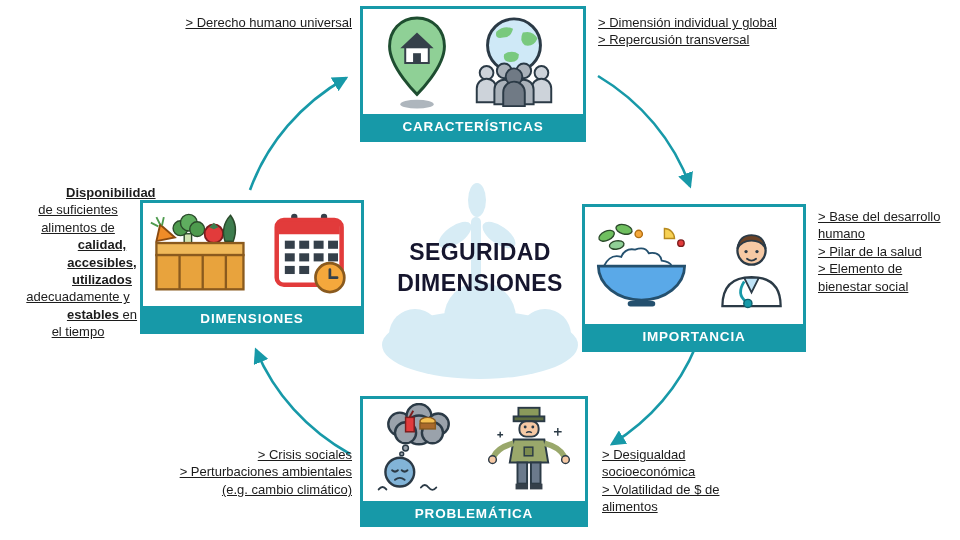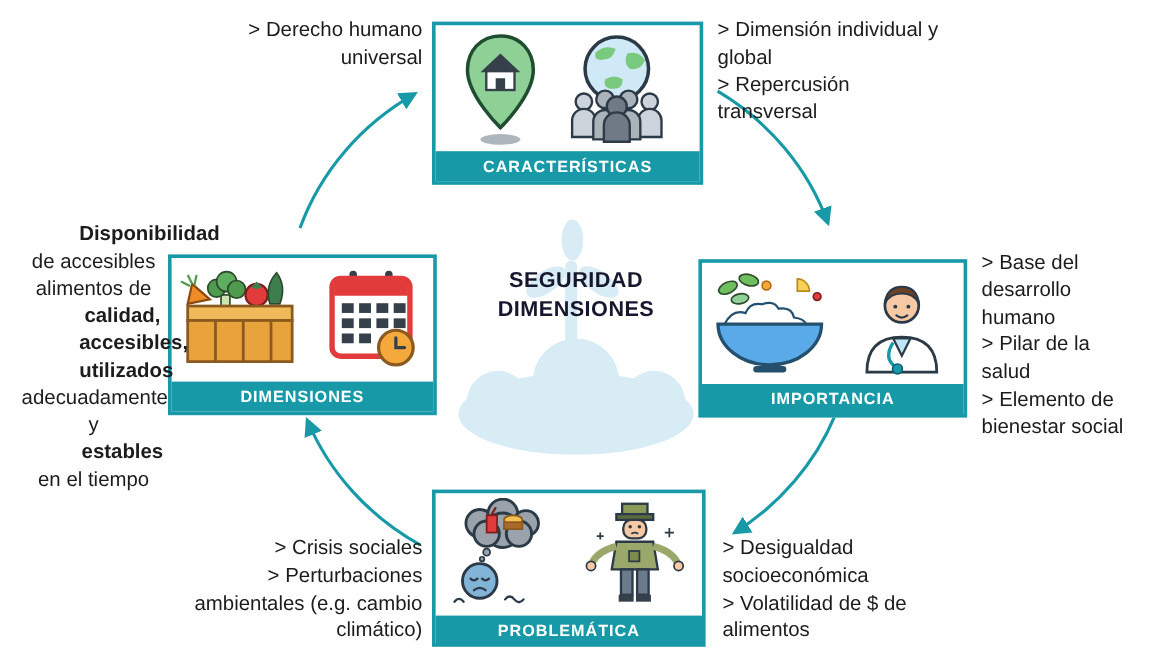--- a/index.html
+++ b/index.html
@@ -6,41 +6,41 @@
   body { font-family: "Liberation Sans", sans-serif; background: #ffffff; }
   #stage {
     position: relative; width: 960px; height: 540px;
     background: #ffffff; overflow: hidden;
   }
   .layer { position: absolute; left: 0; top: 0; width: 960px; height: 540px; }
 
   
   .node {
     position: absolute; background: #ffffff;
-    border: 3px solid #1799a8; display: flex; flex-direction: column; margin-top: 12px;
+    border: 3px solid #1799a8; display: flex; flex-direction: column;
   }
   .node-icons {
     flex: 1; display: flex; align-items: center; justify-content: center;
     gap: 14px; padding: 4px 6px 2px 6px;
   }
   .node-header {
     height: 25px; background: #1799a8; color: #ffffff;
     font-size: 13.5px; font-weight: 700; letter-spacing: 0.8px;
     text-align: center; line-height: 25px;
   }
 
   
   .center-title {
-    position: absolute; left: 368px; top: 221px; width: 224px;
-    text-align: center; font-size: 18px; font-weight: 800;
+    position: absolute; left: 368px; top: 237px; width: 224px;
+    text-align: center; font-size: 23px; font-weight: 800;
     letter-spacing: 0.4px; color: #16162e; line-height: 1.35;
   }
 
   
-  .ann { position: absolute; font-size: 17px; line-height: 1.34; color: #1c1c1c; }
+  .ann { position: absolute; font-size: 13px; line-height: 1.34; color: #1c1c1c; text-decoration: underline; }
   .ann.right-al { text-align: right; }
   .ann.center-al { text-align: center; }
   .seg-b { font-weight: 700; margin-left: 48px; }
 </style>
 </head>
 <body>
 
 <div id="stage">
 
   <svg class="layer" viewBox="0 0 960 540">
@@ -98,21 +98,21 @@
           <circle cx="60" cy="58" r="7.5" fill="#aab2ba"></circle>
             <path d="M50 92 v-15 a10 10 0 0 1 20 0 v15 Z" fill="#aab2ba"></path>
           <circle cx="50" cy="64" r="8.5" fill="#707a85"></circle>
             <path d="M39 94 v-14 a11 11 0 0 1 22 0 v14 Z" fill="#707a85"></path>
         </g>
       </svg>
     </div>
     <div class="node-header">CARACTERÍSTICAS</div>
   </div>
 
-  <div class="node" style="left:582px;top:204px;width:224px;height:132px">
+  <div class="node" style="left:582px;top:204px;width:224px;height:148px">
     <div class="node-icons">
       <svg width="102" height="92" viewBox="0 0 110 100">
         <g stroke="#2b4a2b" stroke-width="1.5">
           <ellipse cx="17" cy="16" rx="9" ry="5" fill="#6fbf5f" transform="rotate(-25 17 16)"></ellipse>
           <ellipse cx="36" cy="9" rx="9" ry="5" fill="#6fbf5f" transform="rotate(15 36 9)"></ellipse>
           <ellipse cx="28" cy="26" rx="8" ry="4.5" fill="#8fd096" transform="rotate(-10 28 26)"></ellipse>
         </g>
         <circle cx="52" cy="14" r="4" fill="#f5a83c" stroke="#b06d12" stroke-width="1.5"></circle>
         <path d="M80 8 a11 11 0 0 1 11 11 l-11 0 Z" fill="#f7d154" stroke="#b78a1e" stroke-width="1.5"></path>
         <circle cx="98" cy="24" r="3.5" fill="#e23b3b" stroke="#7c1d1d" stroke-width="1.5"></circle>
@@ -239,15 +239,15 @@
   <div class="ann" style="left:602px;top:446px;width:168px">
     <div>&gt; Desigualdad socioeconómica</div>
     <div>&gt; Volatilidad de $ de alimentos</div>
   </div>
 
   <div class="ann right-al" style="left:158px;top:446px;width:194px">
     <div>&gt; Crisis sociales</div>
     <div>&gt; Perturbaciones ambientales (e.g. cambio climático)</div>
   </div>
 
-  <div class="ann center-al" style="left:18px;top:184px;width:120px"><span class="seg-b">Disponibilidad</span><span> de accesibles alimentos de </span><span class="seg-b">calidad, </span><span class="seg-b">accesibles, </span><span class="seg-b">utilizados</span><span> adecuadamente y </span><span class="seg-b">estables</span><span> en el tiempo</span></div>
+  <div class="ann center-al" style="left:18px;top:184px;width:120px"><span class="seg-b">Disponibilidad</span><span> de suficientes alimentos de </span><span class="seg-b">calidad, </span><span class="seg-b">accesibles, </span><span class="seg-b">utilizados</span><span> adecuadamente y </span><span class="seg-b">estables</span><span> en el tiempo</span></div>
 
 </div>
 
 </body></html>

